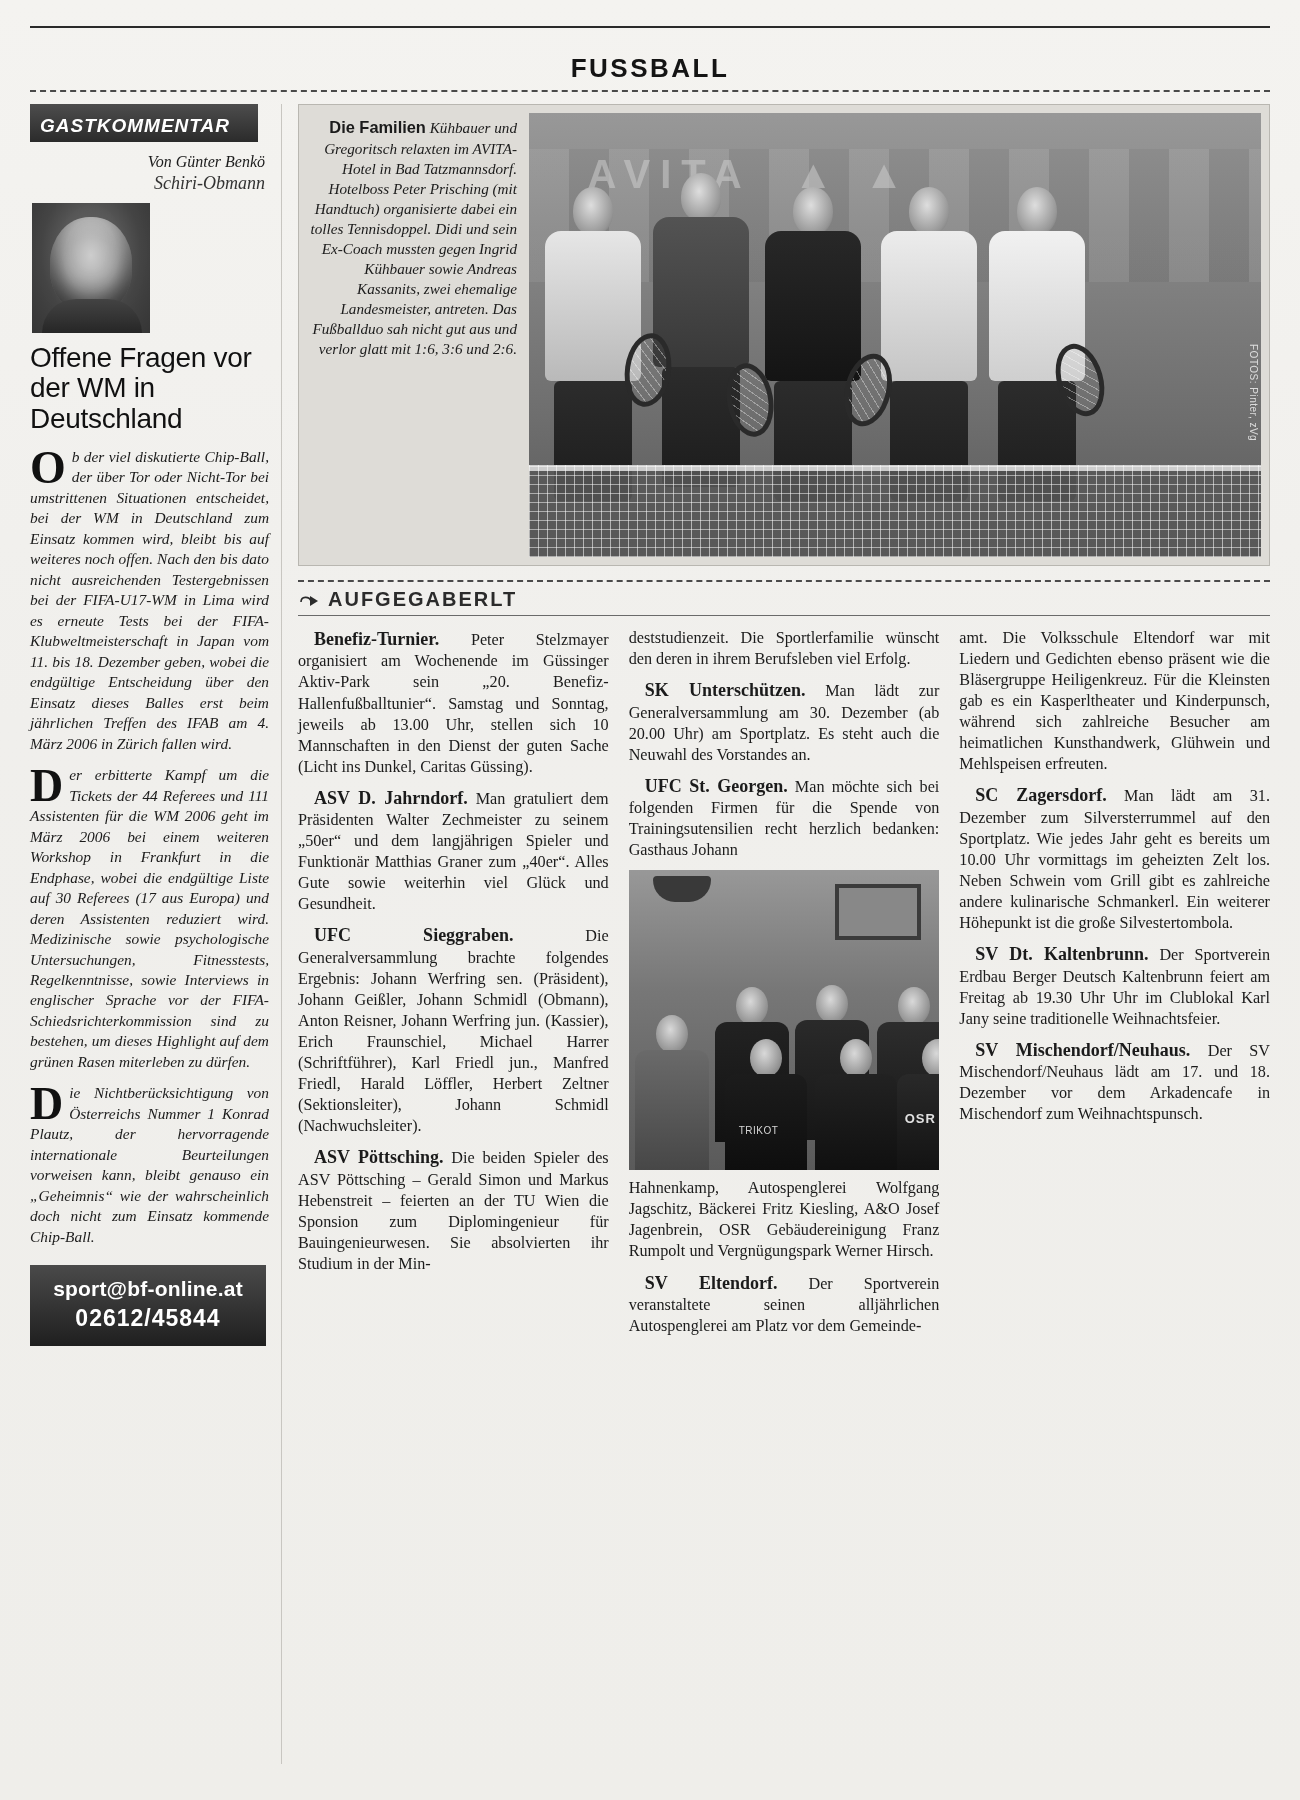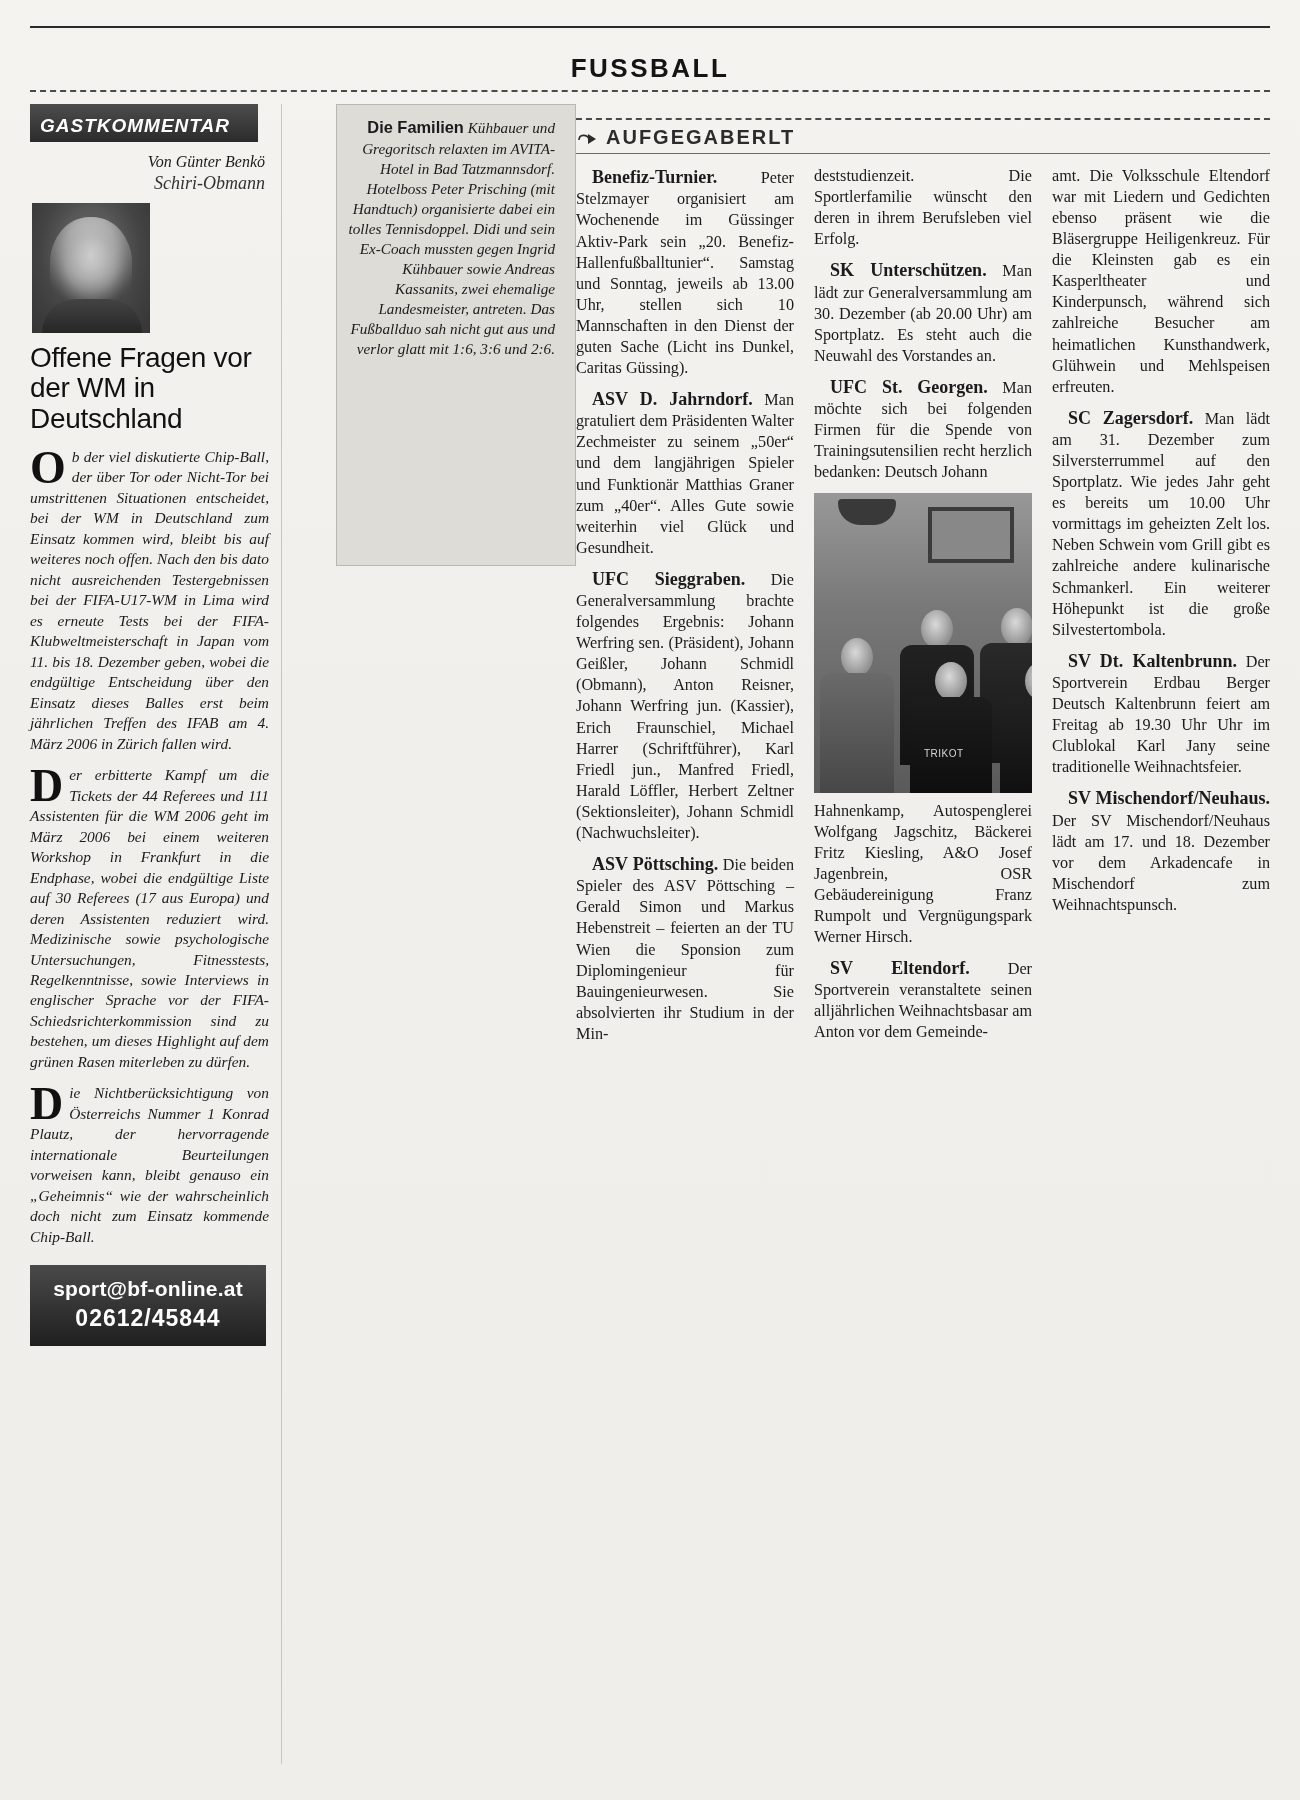--- a/index.html
+++ b/index.html
@@ -86,22 +86,21 @@
   .left-col {
     width: 252px;
     flex: 0 0 252px;
     position: relative;
     border-right: 1px solid #c8c6c1;
     padding-right: 12px;
   }
   .right-col {
     flex: 1 1 auto;
     display: flex;
-    flex-direction: row;
-    margin-left: 38px;
+    flex-direction: column;
   }
 
   
   .gk-band {
     background: linear-gradient(180deg,#4d4d4d,#2b2b2b);
     color: #fff;
     font-family: "Liberation Sans", sans-serif;
     font-style: italic;
     font-weight: bold;
     font-size: 19px;
@@ -431,21 +430,21 @@
           <div class="news-col">
             <p class="indent"><span class="lead">Benefiz-Turnier.</span><span> Peter Stelzmayer organisiert am Wochenende im Güssinger Aktiv-Park sein „20. Benefiz-Hallenfußballtunier“. Samstag und Sonntag, jeweils ab 13.00 Uhr, stellen sich 10 Mannschaften in den Dienst der guten Sache (Licht ins Dunkel, Caritas Güssing).</span></p>
             <p class="indent"><span class="lead">ASV D. Jahrndorf.</span><span> Man gratuliert dem Präsidenten Walter Zechmeister zu seinem „50er“ und dem langjährigen Spieler und Funktionär Matthias Graner zum „40er“. Alles Gute sowie weiterhin viel Glück und Gesundheit.</span></p>
             <p class="indent"><span class="lead">UFC Sieggraben.</span><span> Die Generalversammlung brachte folgendes Ergebnis: Johann Werfring sen. (Präsident), Johann Geißler, Johann Schmidl (Obmann), Anton Reisner, Johann Werfring jun. (Kassier), Erich Fraunschiel, Michael Harrer (Schriftführer), Karl Friedl jun., Manfred Friedl, Harald Löffler, Herbert Zeltner (Sektionsleiter), Johann Schmidl (Nachwuchsleiter).</span></p>
             <p class="indent"><span class="lead">ASV Pöttsching.</span><span> Die beiden Spieler des ASV Pöttsching – Gerald Simon und Markus Hebenstreit – feierten an der TU Wien die Sponsion zum Diplomingenieur für Bauingenieurwesen. Sie absolvierten ihr Studium in der Min-</span></p>
           </div>
 
           <div class="news-col">
             <p><span>deststudienzeit. Die Sportlerfamilie wünscht den deren in ihrem Berufsleben viel Erfolg.</span></p>
             <p class="indent"><span class="lead">SK Unterschützen.</span><span> Man lädt zur Generalversammlung am 30. Dezember (ab 20.00 Uhr) am Sportplatz. Es steht auch die Neuwahl des Vorstandes an.</span></p>
-            <p class="indent"><span class="lead">UFC St. Georgen.</span><span> Man möchte sich bei folgenden Firmen für die Spende von Trainingsutensilien recht herzlich bedanken: Deutsch Johann</span></p>
+            <p class="indent"><span class="lead">UFC St. Georgen.</span><span> Man möchte sich bei folgenden Firmen für die Spende von Trainingsutensilien recht herzlich bedanken: Gasthaus Johann</span></p>
 
             <div class="inline-photo">
               <div class="room"></div>
               <div class="lamp"></div>
               <div class="pic"></div>
               <div class="ip-person a1">
                   <div class="h"></div>
                   <div class="b"></div>
                 </div>
               <div class="ip-person a2">
@@ -470,21 +469,21 @@
                 </div>
               <div class="ip-person b3">
                   <div class="h"></div>
                   <div class="b"></div>
                 </div>
               <div class="jersey-text">TRIKOT</div>
               <div class="jersey-text2">OSR</div>
             </div>
 
             <p><span>Hahnenkamp, Autospenglerei Wolfgang Jagschitz, Bäckerei Fritz Kiesling, A&amp;O Josef Jagenbrein, OSR Gebäudereinigung Franz Rumpolt und Vergnügungspark Werner Hirsch.</span></p>
-            <p class="indent"><span class="lead">SV Eltendorf.</span><span> Der Sportverein veranstaltete seinen alljährlichen Weihnachtsbasar am Anton vor dem Gemeinde-</span></p>
+            <p class="indent"><span class="lead">SV Eltendorf.</span><span> Der Sportverein veranstaltete seinen alljährlichen Autospenglerei am Platz vor dem Gemeinde-</span></p>
           </div>
 
           <div class="news-col">
             <p><span>amt. Die Volksschule Eltendorf war mit Liedern und Gedichten ebenso präsent wie die Bläsergruppe Heiligenkreuz. Für die Kleinsten gab es ein Kasperltheater und Kinderpunsch, während sich zahlreiche Besucher am heimatlichen Kunsthandwerk, Glühwein und Mehlspeisen erfreuten.</span></p>
             <p class="indent"><span class="lead">SC Zagersdorf.</span><span> Man lädt am 31. Dezember zum Silversterrummel auf den Sportplatz. Wie jedes Jahr geht es bereits um 10.00 Uhr vormittags im geheizten Zelt los. Neben Schwein vom Grill gibt es zahlreiche andere kulinarische Schmankerl. Ein weiterer Höhepunkt ist die große Silvestertombola.</span></p>
             <p class="indent"><span class="lead">SV Dt. Kaltenbrunn.</span><span> Der Sportverein Erdbau Berger Deutsch Kaltenbrunn feiert am Freitag ab 19.30 Uhr Uhr im Clublokal Karl Jany seine traditionelle Weihnachtsfeier.</span></p>
             <p class="indent"><span class="lead">SV Mischendorf/Neuhaus.</span><span> Der SV Mischendorf/Neuhaus lädt am 17. und 18. Dezember vor dem Arkadencafe in Mischendorf zum Weihnachtspunsch.</span></p>
           </div>
 
         </div>

